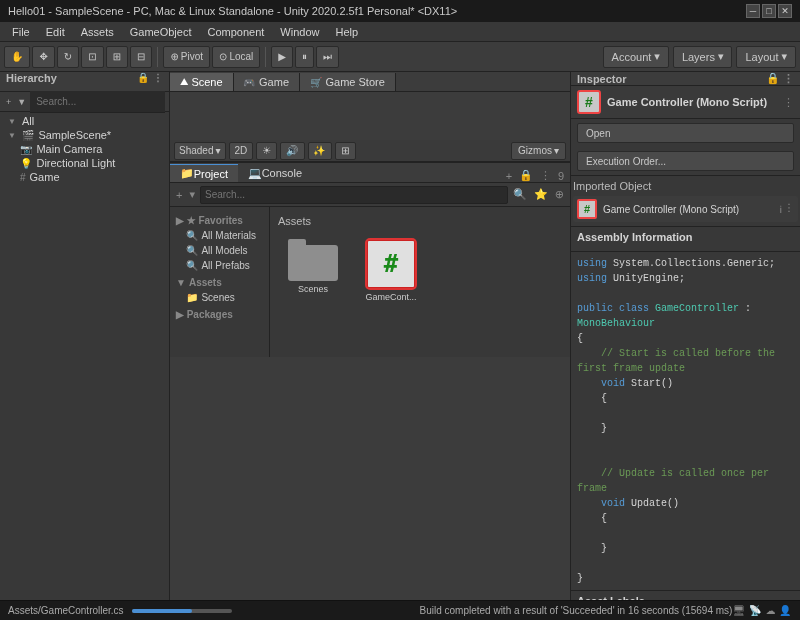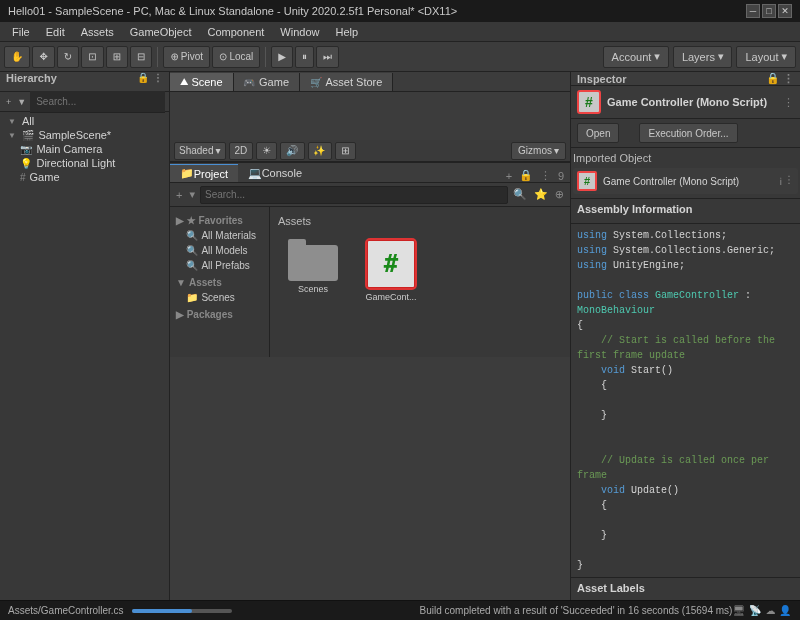--- a/index.html
+++ b/index.html
@@ -79,21 +79,21 @@
     
     .inspector-panel { width: 230px; background: #383838; border-left: 1px solid #222; display: flex; flex-direction: column; flex-shrink: 0; overflow-y: auto; }
     .inspector-header { background: #3c3c3c; height: 20px; display: flex; align-items: center; padding: 0 6px; border-bottom: 1px solid #222; font-size: 11px; font-weight: bold; color: #bbb; gap: 4px; }
     .inspector-lock { margin-left: auto; color: #888; cursor: pointer; }
 
     .inspector-object { padding: 4px 6px; background: #3a3a3a; border-bottom: 1px solid #222; display: flex; align-items: center; gap: 6px; }
     .obj-hash-icon { width: 24px; height: 24px; background: #c8c8c8; border-radius: 3px; display: flex; align-items: center; justify-content: center; font-size: 14px; font-weight: bold; color: #1a7a1a; border: 2px solid #e44; flex-shrink: 0; }
     .obj-name { font-size: 11px; font-weight: bold; color: #d4d4d4; flex: 1; }
     .obj-menu { color: #888; cursor: pointer; }
 
-    .inspector-btn-row { padding: 4px 6px; display: flex; gap: 20px; border-bottom: 1px solid #222; }
+    .inspector-btn-row { padding: 4px 6px; display: flex; gap: 8px; border-bottom: 1px solid #222; flex-direction: column; }
     .insp-btn { background: #4a4a4a; border: 1px solid #2a2a2a; color: #c8c8c8; height: 20px; padding: 0 8px; font-size: 10px; cursor: pointer; border-radius: 2px; display: flex; align-items: center; }
 
     .imported-section { padding: 4px 2px; border-bottom: 1px solid #222; }
     .imported-label { font-size: 11px; color: #bbb; margin-bottom: 4px; }
     .imported-obj-row { display: flex; align-items: center; gap: 6px; padding: 3px 4px; background: #3c3c3c; border-radius: 2px; }
     .imp-hash { width: 20px; height: 20px; background: #c8c8c8; border-radius: 2px; display: flex; align-items: center; justify-content: center; font-size: 11px; font-weight: bold; color: #1a7a1a; border: 2px solid #e44; flex-shrink: 0; }
     .imp-name { font-size: 10px; color: #d4d4d4; flex: 1; }
     .imp-icons { display: flex; gap: 2px; color: #888; font-size: 10px; }
 
     .assembly-section { padding: 4px 6px; border-bottom: 1px solid #222; }
@@ -223,21 +223,21 @@
       <div class="scene-tab active">
         <span class="scene-tab-icon">⛰</span>
         <span>Scene</span>
       </div>
       <div class="scene-tab">
         <span class="scene-tab-icon">🎮</span>
         <span>Game</span>
       </div>
       <div class="scene-tab">
         <span class="scene-tab-icon">🛒</span>
-        <span>Asset Store</span>
+        <span>Game Store</span>
       </div>
     </div>
 
     <div class="scene-toolbar">
       <div class="scene-tb-select">
         <span>Shaded</span>
         <span>▾</span>
       </div>
       <div class="scene-tb-btn">
         <span>2D</span>
@@ -373,21 +373,20 @@
           <span>⋮</span>
         </div>
       </div>
     </div>
 
     <div class="assembly-section">
       <div class="section-title">Assembly Information</div>
     </div>
 
     <div class="code-section">
-      <div class="code-line"><span class="code-keyword">using</span> System.Collections;</div>
       <div class="code-line"><span class="code-keyword">using</span> System.Collections.Generic;</div>
       <div class="code-line"><span class="code-keyword">using</span> UnityEngine;</div>
       <div class="code-line">&nbsp;</div>
       <div class="code-line"><span class="code-keyword">public class</span> <span class="code-class">GameController</span> : <span class="code-type">MonoBehaviour</span></div>
       <div class="code-line">{</div>
       <div class="code-line">&nbsp;&nbsp;&nbsp;&nbsp;<span class="code-comment">// Start is called before the first frame update</span></div>
       <div class="code-line">&nbsp;&nbsp;&nbsp;&nbsp;<span class="code-keyword">void</span> Start()</div>
       <div class="code-line">&nbsp;&nbsp;&nbsp;&nbsp;{</div>
       <div class="code-line">&nbsp;</div>
       <div class="code-line">&nbsp;&nbsp;&nbsp;&nbsp;}</div>

